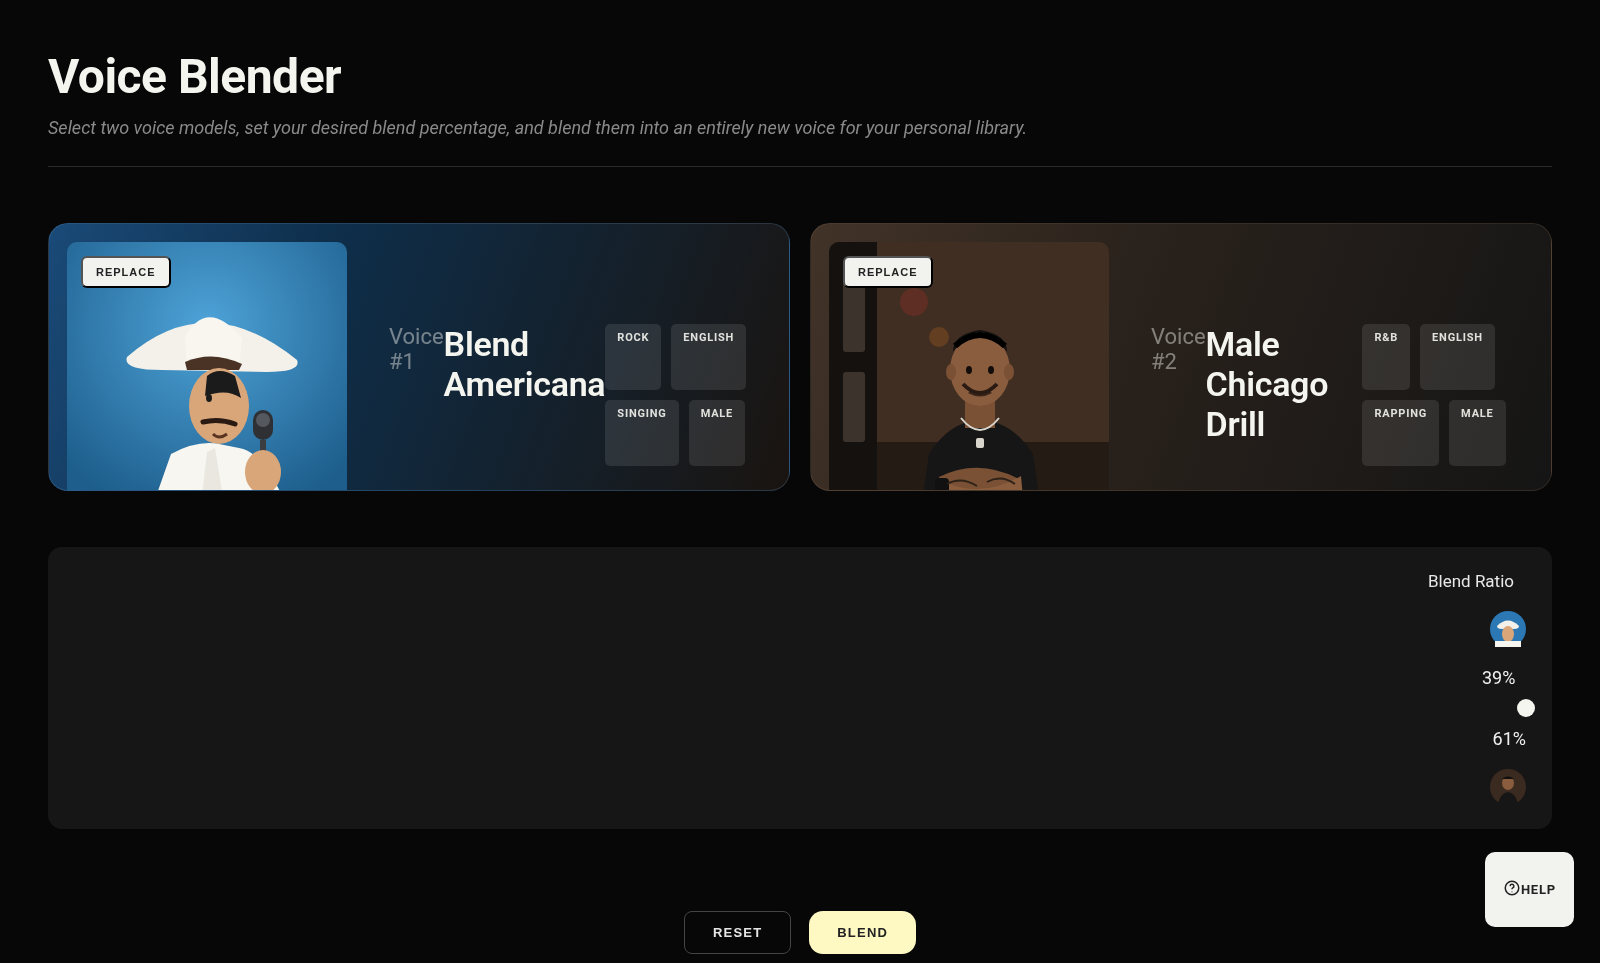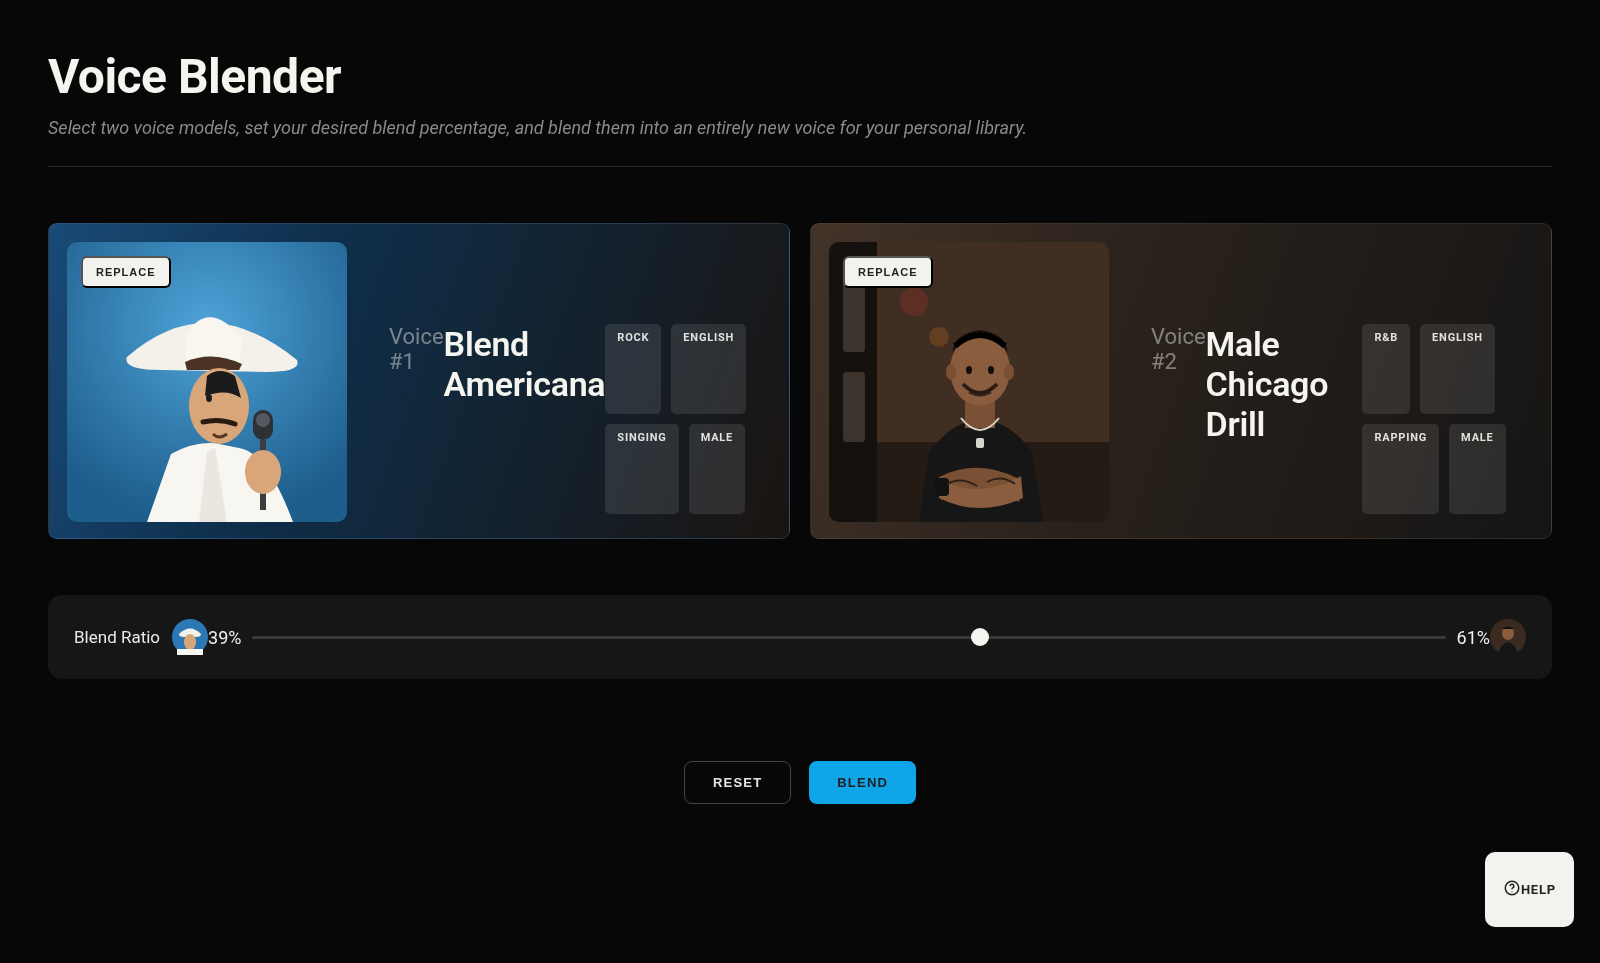--- a/index.html
+++ b/index.html
@@ -29,22 +29,22 @@
       margin-bottom: 56px;
       font-style: italic;
     }
     .voice-cards {
       display: flex;
       gap: 20px;
       margin-bottom: 56px;
     }
     .voice-card {
       flex: 1;
-      height: 316px;
-      border-radius: 9px;
+      height: 268px;
+      border-radius: 20px;
       border: 1px solid rgba(255,255,255,0.08);
       display: flex;
       overflow: hidden;
       position: relative;
     }
     .voice-card.card-1 {
       background: linear-gradient(110deg, #1a4a78 0%, #0e2e4a 35%, #1a1410 100%);
       border-color: rgba(100,150,200,0.25);
     }
     .voice-card.card-2 {
@@ -102,21 +102,23 @@
       letter-spacing: 0.8px;
       padding: 7px 12px;
       border-radius: 5px;
     }
     
     .blend-bar {
       background: #161616;
       border-radius: 14px;
       padding: 24px 26px;
       display: flex;
-      align-items: center;
+      align-items: flex-end;
+      gap: 20px;
+      flex-direction: column;
     }
     .blend-label { font-size: 17px; color: #e8e8e8; font-weight: 400; white-space: nowrap; margin-right: 12px; }
     .avatar {
       width: 36px;
       height: 36px;
       border-radius: 50%;
       flex-shrink: 0;
     }
     .percent { font-size: 18px; color: #f0f0f0; min-width: 44px; }
     .percent.right { text-align: right; }
@@ -151,22 +153,23 @@
       letter-spacing: 1.2px;
       cursor: pointer;
       border: none;
     }
     .btn-reset {
       background: transparent;
       color: #e5e5e5;
       border: 1px solid #444;
     }
     .btn-blend {
-      background: #0ea5e9;
+      background: #fef9c3;
       color: #222;
+      border-radius: 14px;
     }
     .help-pill {
       position: absolute;
       right: 26px;
       bottom: 36px;
       background: #f2f2ef;
       color: #222;
       border-radius: 10px;
       padding: 27px 18px;
       display: flex;

